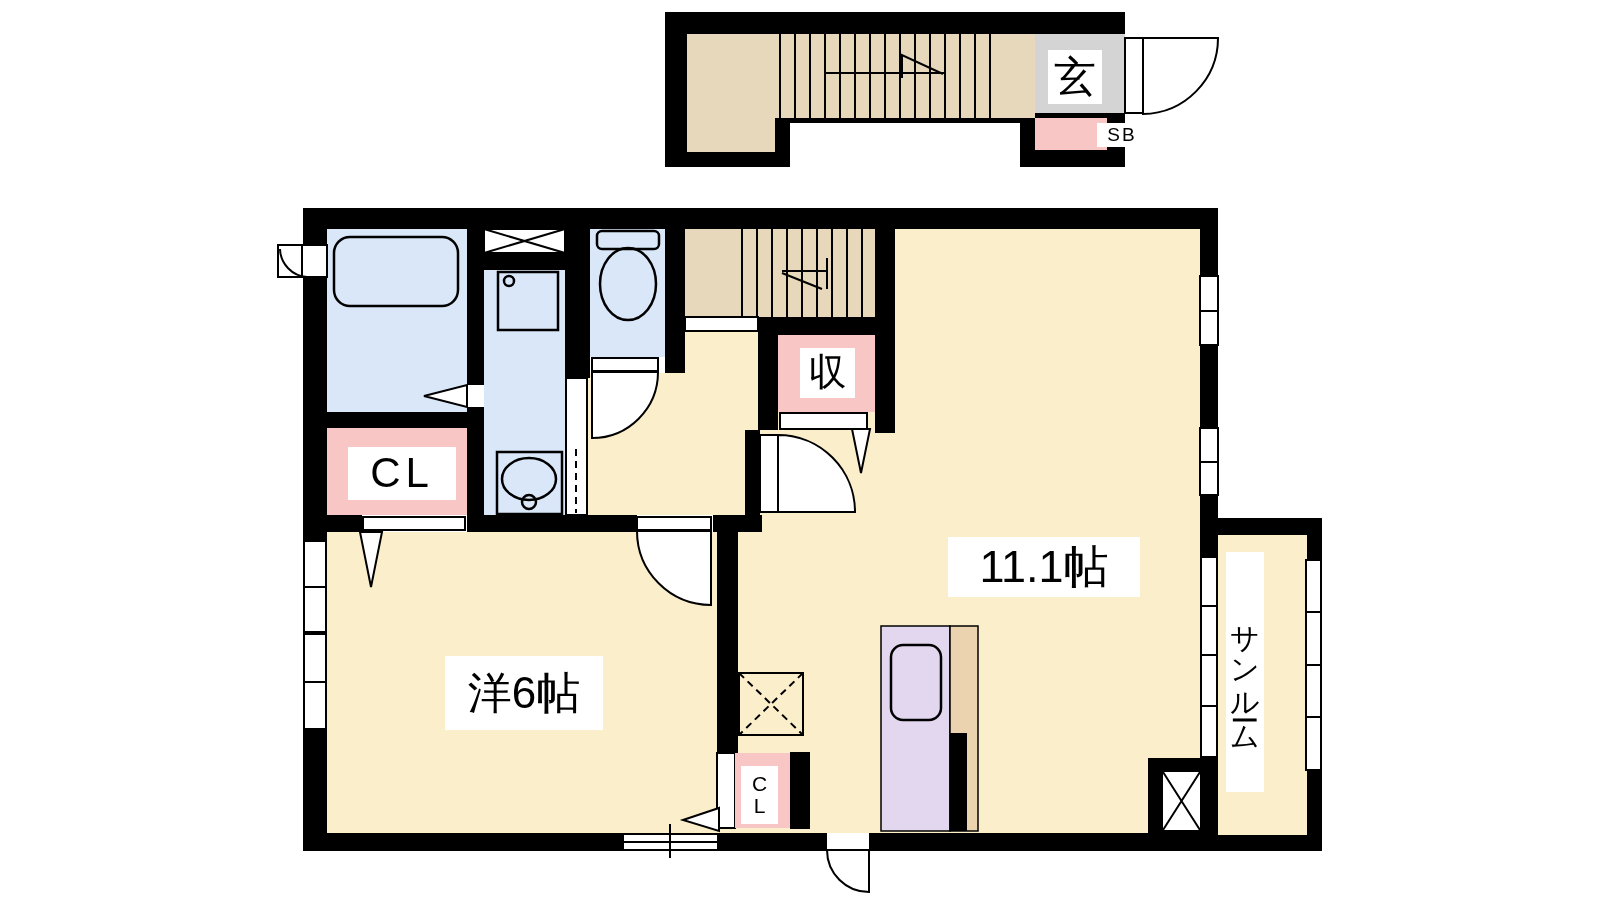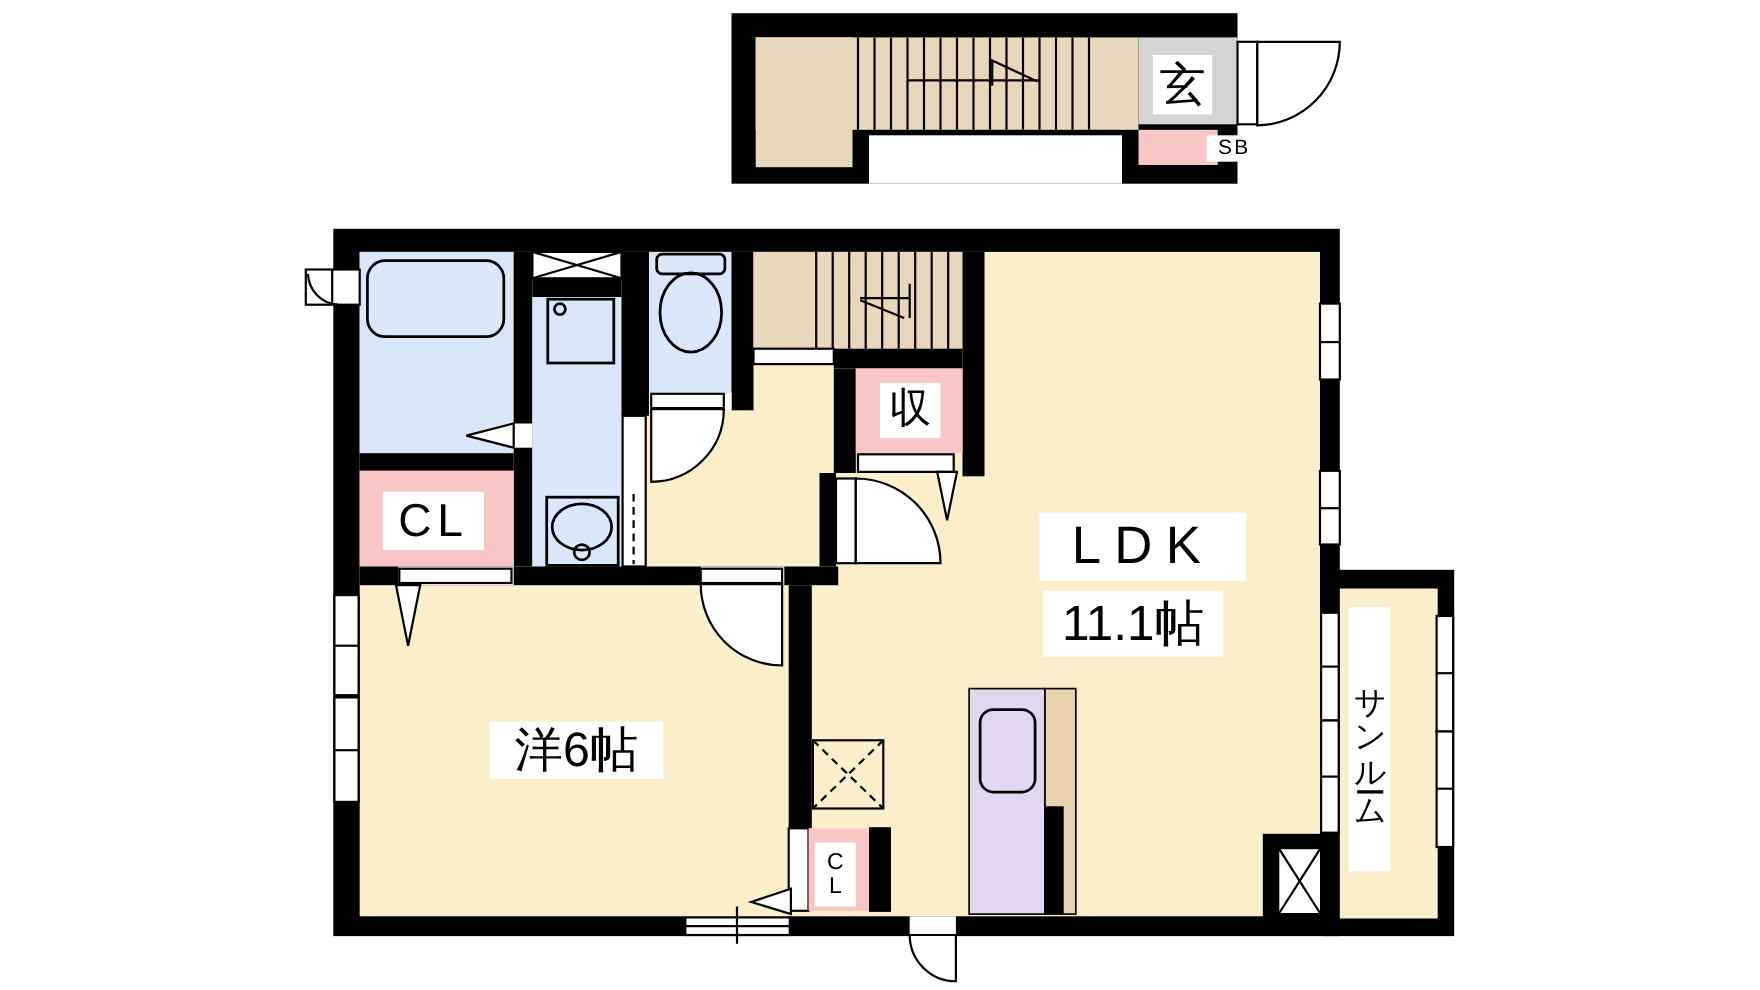--- a/index.html
+++ b/index.html
@@ -21,25 +21,25 @@
   .fx  {stroke:#000;stroke-width:2.5;fill:none;}
   .door{fill:#fff;stroke:#000;stroke-width:2;}
   .thin{stroke:#000;stroke-width:1.5;}
   .dash{stroke:#000;stroke-width:2;stroke-dasharray:7 5;fill:none;}
   
   .lbl{position:absolute;background:#ffffff;color:#000;display:flex;align-items:center;
        justify-content:center;text-align:center;line-height:1.05;}
   .lbl-entrance {left:1048px;top:50px;width:54px;height:54px;font-size:42px;}
   .lbl-sb       {left:1050px;top:123px;width:50px;height:24px;font-size:19px;letter-spacing:2px;margin-left:47px;}
   .lbl-storage  {left:800px;top:348px;width:55px;height:50px;font-size:38px;}
-  .lbl-closet   {left:348px;top:447px;width:92px;height:53px;font-size:42px;letter-spacing:5px;}
+  .lbl-closet   {left:348px;top:447px;width:108px;height:53px;font-size:42px;letter-spacing:5px;}
   .lbl-closet2  {left:741px;top:766px;width:37px;height:58px;font-size:21px;flex-direction:column;}
   .lbl-ldk      {left:945px;top:466px;width:188px;height:62px;font-size:48px;letter-spacing:12px;}
-  .lbl-ldksize  {left:948px;top:537px;width:164px;height:60px;font-size:45px;}
-  .lbl-western  {left:445px;top:656px;width:158px;height:52px;font-size:44px;}
+  .lbl-ldksize  {left:948px;top:537px;width:192px;height:60px;font-size:45px;}
+  .lbl-western  {left:445px;top:656px;width:158px;height:74px;font-size:44px;}
   .lbl-sunroom  {left:1226px;top:552px;width:38px;height:240px;font-size:29px;
                  writing-mode:vertical-rl;}
 </style>
 </head>
 <body>
 
 <div class="canvas">
 <svg width="1600" height="900" viewBox="0 0 1600 900">
 
   <g>
@@ -167,17 +167,16 @@
 </svg>
 
   <div class="lbl lbl-entrance">玄</div>
   <div class="lbl lbl-sb">SB</div>
   <div class="lbl lbl-storage">収</div>
   <div class="lbl lbl-closet">CL</div>
   <div class="lbl lbl-closet2">
     <span>C</span>
     <span>L</span>
   </div>
-  <div class="lbl lbl-ldk">LDK</div>
   <div class="lbl lbl-ldksize">11.1帖</div>
   <div class="lbl lbl-western">洋6帖</div>
   <div class="lbl lbl-sunroom">サンルーム</div>
 </div>
 
 </body></html>

